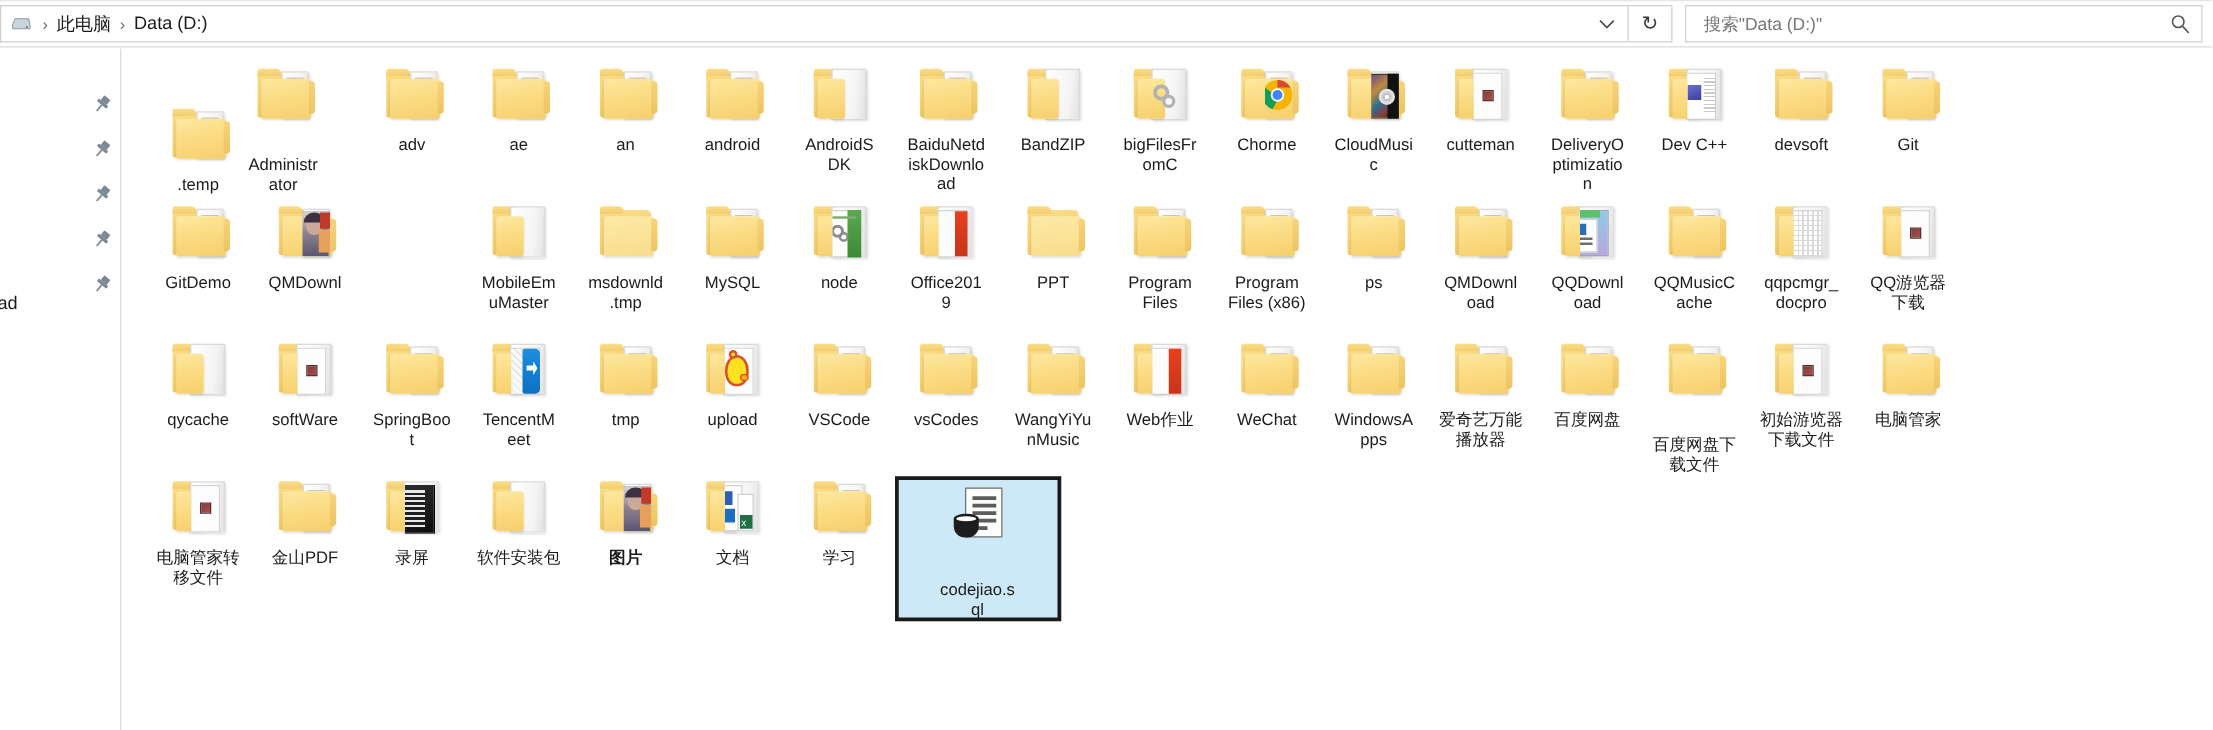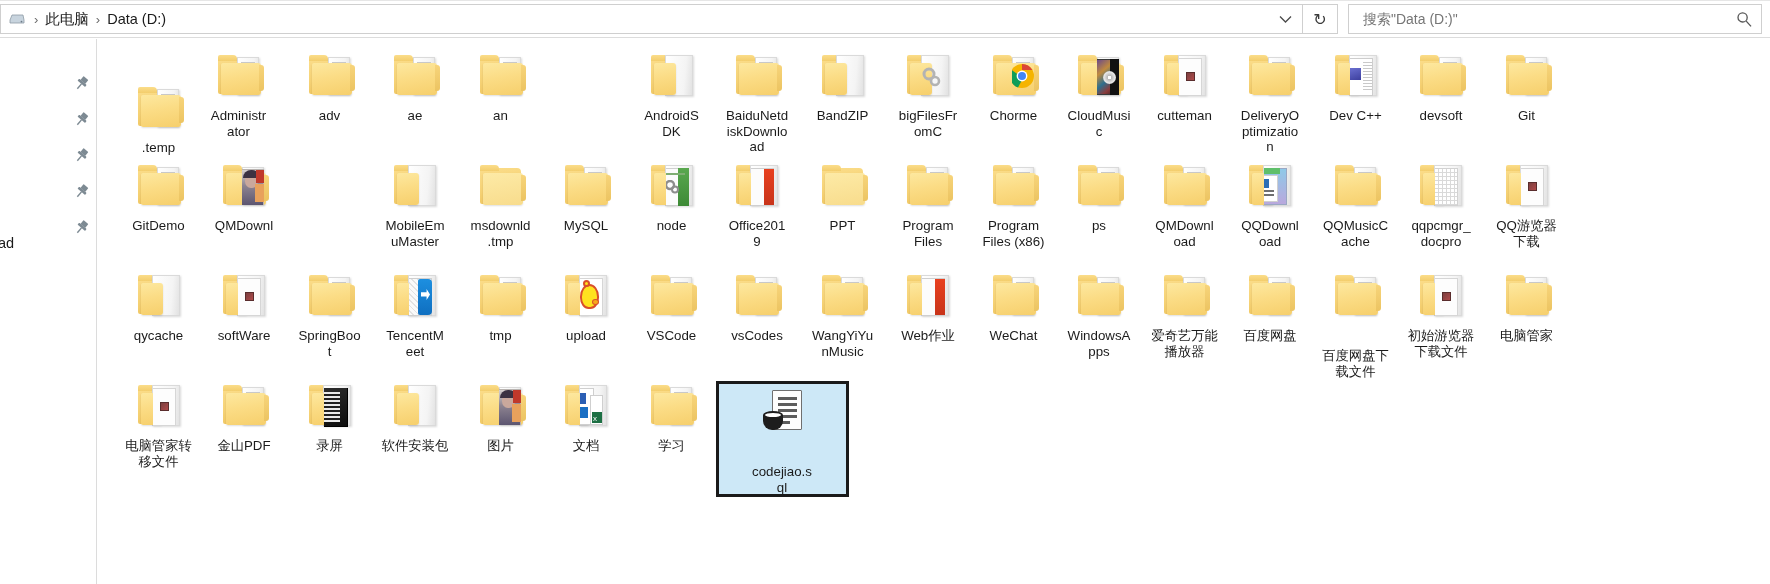--- a/index.html
+++ b/index.html
@@ -317,21 +317,21 @@
             <div class="f-paper">
               <div class="lines"></div>
               <div class="blue"></div>
             </div>
             <div class="f-art"></div>
             <div class="f-front"></div>
           </div>
         </div>
         <div class="label">.temp</div>
       </div>
-      <div class="cell" style="left: 98px;">
+      <div class="cell" style="left: 86px; justify-content: space-between;">
         <div class="ico-wrap">
           <div class="folder">
             <div class="f-back"></div>
             <div class="f-paper">
               <div class="lines"></div>
               <div class="blue"></div>
             </div>
             <div class="f-art"></div>
             <div class="f-front"></div>
           </div>
@@ -373,20 +373,34 @@
             <div class="f-back"></div>
             <div class="f-paper">
               <div class="lines"></div>
               <div class="blue"></div>
             </div>
             <div class="f-art"></div>
             <div class="f-front"></div>
           </div>
         </div>
         <div class="label">an</div>
+      </div>
+      <div class="cell" style="left: 445.5px;">
+        <div class="ico-wrap">
+          <div class="folder">
+            <div class="f-back"></div>
+            <div class="f-paper">
+              <div class="lines"></div>
+              <div class="blue"></div>
+            </div>
+            <div class="f-art"></div>
+            <div class="f-front"></div>
+          </div>
+        </div>
+        <div class="label">android</div>
       </div>
       <div class="cell" style="left: 531px;">
         <div class="ico-wrap">
           <div class="folder doc">
             <div class="f-back"></div>
             <div class="f-paper"></div>
             <div class="f-art"></div>
             <div class="f-front"></div>
           </div>
         </div>
@@ -1086,21 +1100,21 @@
         <div class="ico-wrap">
           <div class="folder doc">
             <div class="f-back"></div>
             <div class="f-paper"></div>
             <div class="f-art"></div>
             <div class="f-front"></div>
           </div>
         </div>
         <div class="label">软件安装包</div>
       </div>
-      <div class="cell" style="left: 360px;">
+      <div class="cell" style="left: 360px; font-weight: bold;">
         <div class="ico-wrap">
           <div class="folder">
             <div class="f-back"></div>
             <div class="f-paper">
               <div class="lines"></div>
               <div class="blue"></div>
             </div>
             <div class="f-art">
               <div style="position:absolute;left:-2px;top:1px;width:24px;height:37px;background:linear-gradient(180deg,#d8d2cf,#8d8390 45%,#5c5570);border:1px solid #b9b4b1"></div>
               <div style="position:absolute;left:3px;top:5px;width:13px;height:15px;border-radius:50% 50% 45% 45%;background:#caa89c"></div>

